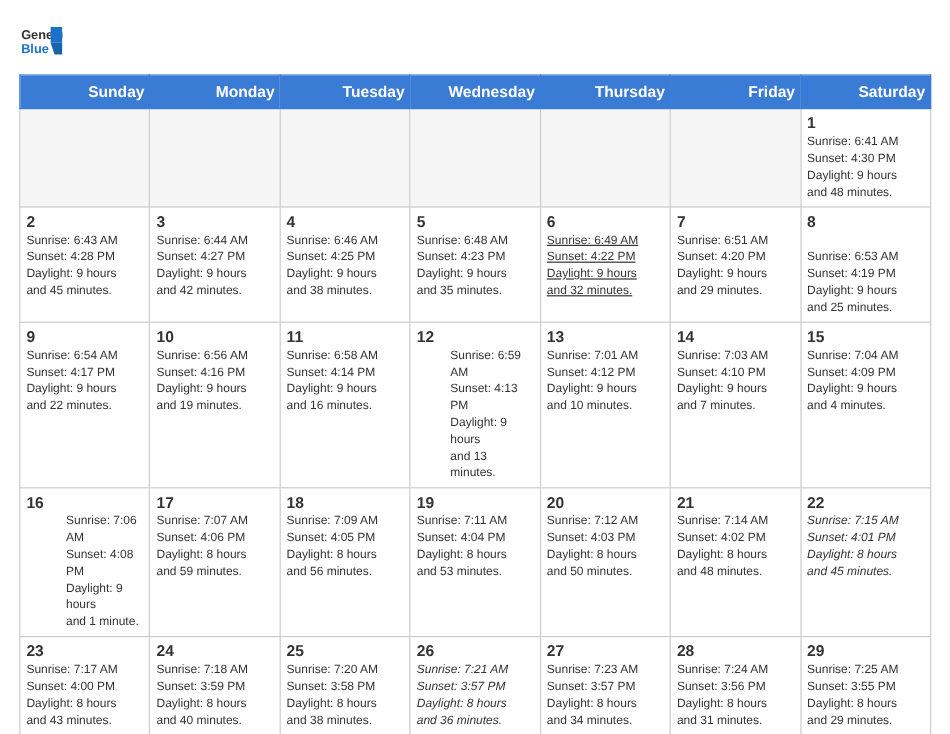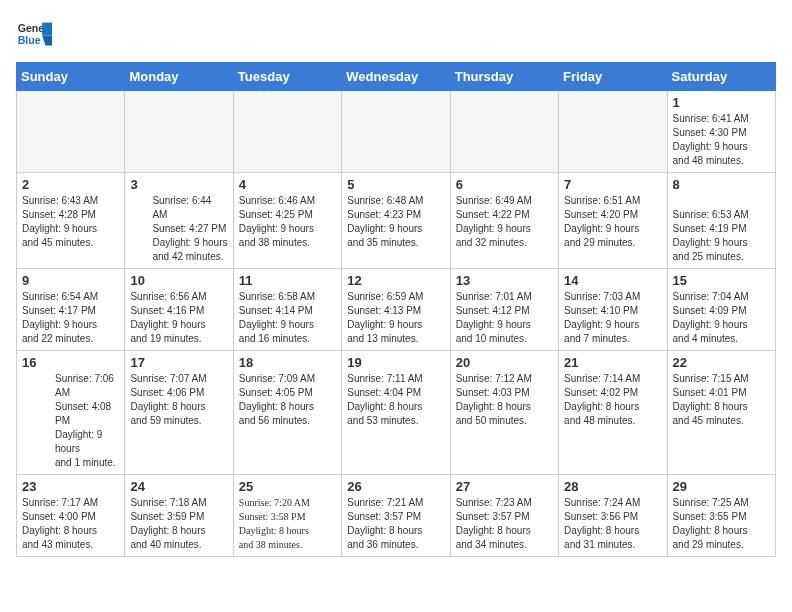--- a/index.html
+++ b/index.html
@@ -39,21 +39,21 @@
     }
     .calendar {
       width: 100%;
       border-collapse: collapse;
       border: 1px solid #ccc;
     }
     .calendar th {
       background: #3a7bd5;
       color: #fff;
       padding: 6px 4px;
-      text-align: left;
+      text-align: right;
       font-size: 13px;
       font-weight: bold;
       border: 1px solid #3a7bd5;
       margin-top: 37px;
     }
     .calendar td {
       vertical-align: top;
       border: 1px solid #ccc;
       padding: 4px 5px;
       width: calc(100% / 7);
@@ -126,42 +126,42 @@
       <tr>
         <td>
           <span class="day-number">2</span>
           <div class="day-info" style="white-space: pre-line;">Sunrise: 6:43 AM
 Sunset: 4:28 PM
 Daylight: 9 hours
 and 45 minutes.</div>
         </td>
         <td>
           <span class="day-number">3</span>
-          <div class="day-info" style="white-space: pre-line; margin-left: 22px;">Sunrise: 6:44 AM
+          <div class="day-info" style="white-space: pre-line;">Sunrise: 6:44 AM
 Sunset: 4:27 PM
 Daylight: 9 hours
 and 42 minutes.</div>
         </td>
         <td>
           <span class="day-number">4</span>
           <div class="day-info" style="white-space: pre-line;">Sunrise: 6:46 AM
 Sunset: 4:25 PM
 Daylight: 9 hours
 and 38 minutes.</div>
         </td>
         <td>
           <span class="day-number">5</span>
           <div class="day-info" style="white-space: pre-line;">Sunrise: 6:48 AM
 Sunset: 4:23 PM
 Daylight: 9 hours
 and 35 minutes.</div>
         </td>
         <td>
           <span class="day-number">6</span>
-          <div class="day-info" style="white-space: pre-line;">Sunrise: 6:49 AM
+          <div class="day-info" style="white-space: pre-line; text-decoration: underline;">Sunrise: 6:49 AM
 Sunset: 4:22 PM
 Daylight: 9 hours
 and 32 minutes.</div>
         </td>
         <td>
           <span class="day-number">7</span>
           <div class="day-info" style="white-space: pre-line;">Sunrise: 6:51 AM
 Sunset: 4:20 PM
 Daylight: 9 hours
 and 29 minutes.</div>
@@ -191,21 +191,21 @@
         </td>
         <td>
           <span class="day-number">11</span>
           <div class="day-info" style="white-space: pre-line;">Sunrise: 6:58 AM
 Sunset: 4:14 PM
 Daylight: 9 hours
 and 16 minutes.</div>
         </td>
         <td>
           <span class="day-number">12</span>
-          <div class="day-info" style="white-space: pre-line;">Sunrise: 6:59 AM
+          <div class="day-info" style="white-space: pre-line; margin-left: 28px;">Sunrise: 6:59 AM
 Sunset: 4:13 PM
 Daylight: 9 hours
 and 13 minutes.</div>
         </td>
         <td>
           <span class="day-number">13</span>
           <div class="day-info" style="white-space: pre-line;">Sunrise: 7:01 AM
 Sunset: 4:12 PM
 Daylight: 9 hours
 and 10 minutes.</div>
@@ -263,21 +263,21 @@
         </td>
         <td>
           <span class="day-number">21</span>
           <div class="day-info" style="white-space: pre-line;">Sunrise: 7:14 AM
 Sunset: 4:02 PM
 Daylight: 8 hours
 and 48 minutes.</div>
         </td>
         <td>
           <span class="day-number">22</span>
-          <div class="day-info" style="white-space: pre-line;">Sunrise: 7:15 AM
+          <div class="day-info" style="white-space: pre-line; font-style: italic;">Sunrise: 7:15 AM
 Sunset: 4:01 PM
 Daylight: 8 hours
 and 45 minutes.</div>
         </td>
       </tr>
       <tr>
         <td>
           <span class="day-number">23</span>
           <div class="day-info" style="white-space: pre-line;">Sunrise: 7:17 AM
 Sunset: 4:00 PM
@@ -286,28 +286,28 @@
         </td>
         <td>
           <span class="day-number">24</span>
           <div class="day-info" style="white-space: pre-line;">Sunrise: 7:18 AM
 Sunset: 3:59 PM
 Daylight: 8 hours
 and 40 minutes.</div>
         </td>
         <td>
           <span class="day-number">25</span>
-          <div class="day-info" style="white-space: pre-line; font-family: Liberation Serif, serif;">Sunrise: 7:20 AM
+          <div class="day-info" style="white-space: pre-line;">Sunrise: 7:20 AM
 Sunset: 3:58 PM
 Daylight: 8 hours
 and 38 minutes.</div>
         </td>
         <td>
           <span class="day-number">26</span>
-          <div class="day-info" style="white-space: pre-line;">Sunrise: 7:21 AM
+          <div class="day-info" style="white-space: pre-line; font-style: italic;">Sunrise: 7:21 AM
 Sunset: 3:57 PM
 Daylight: 8 hours
 and 36 minutes.</div>
         </td>
         <td>
           <span class="day-number">27</span>
           <div class="day-info" style="white-space: pre-line;">Sunrise: 7:23 AM
 Sunset: 3:57 PM
 Daylight: 8 hours
 and 34 minutes.</div>

